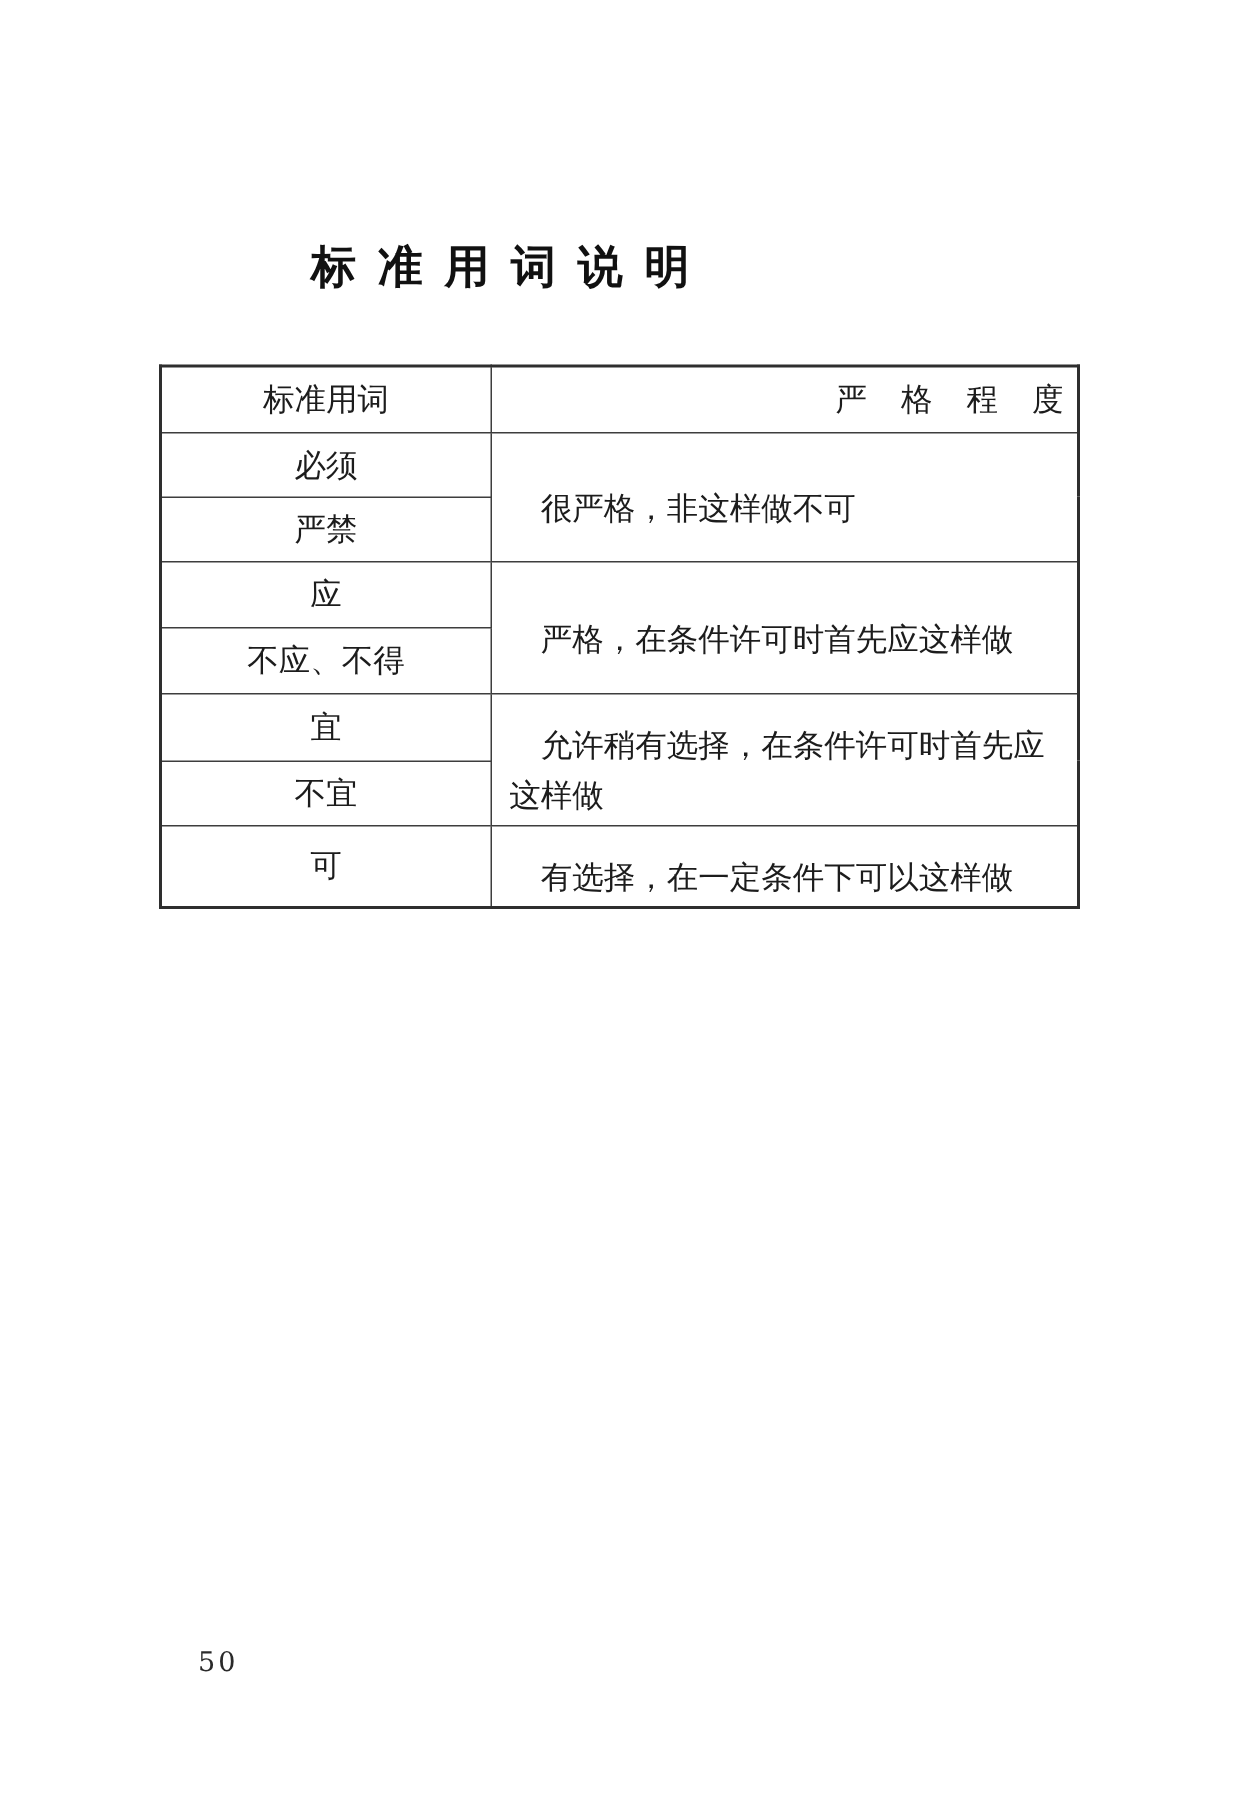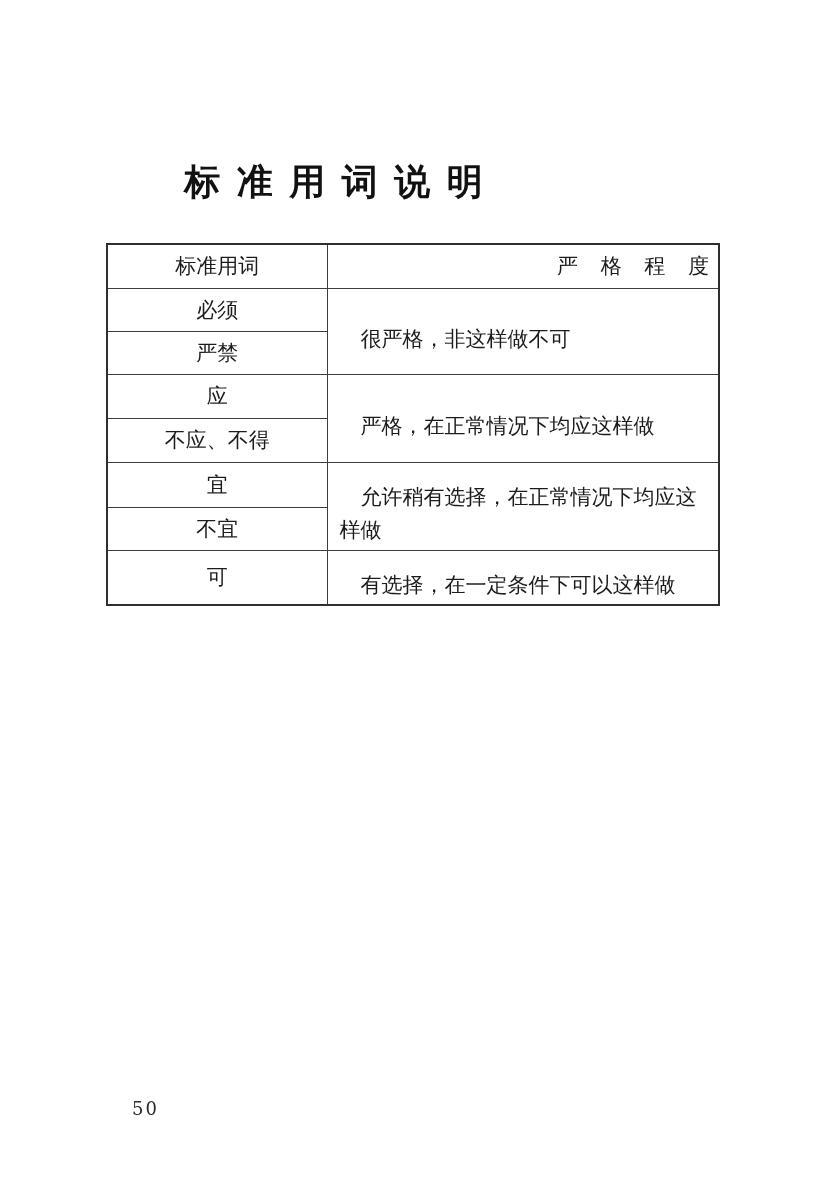--- a/index.html
+++ b/index.html
@@ -16,21 +16,21 @@
     overflow: hidden;
   }
   .doc-title {
     position: absolute;
     top: 158px;
     left: 0;
     width: 669px;
     text-align: center;
     font-family: "DejaVu Sans", "Liberation Sans", sans-serif;
     font-weight: bold;
-    font-size: 36px;
+    font-size: 30px;
     letter-spacing: 2px;
     color: #111111;
     white-space: nowrap;
   }
   table.wording-table {
     position: absolute;
     left: 106px;
     top: 243px;
     width: 612px;
     border-collapse: collapse;
@@ -101,29 +101,29 @@
     <tr class="h43">
       <td class="term">必须</td>
       <td class="meaning" rowspan="2">很严格，非这样做不可</td>
     </tr>
     <tr class="h43">
       <td class="term">严禁</td>
     </tr>
 
     <tr class="h44">
       <td class="term">应</td>
-      <td class="meaning" rowspan="2">严格，在正常情况下均应这样做</td>
+      <td class="meaning" rowspan="2">严格，在条件许可时首先应这样做</td>
     </tr>
     <tr class="h44">
       <td class="term">不应、不得</td>
     </tr>
 
     <tr class="h45">
       <td class="term">宜</td>
-      <td class="meaning" rowspan="2">允许稍有选择，在正常情况下均应这样做</td>
+      <td class="meaning" rowspan="2">允许稍有选择，在条件许可时首先应这样做</td>
     </tr>
     <tr class="h43">
       <td class="term">不宜</td>
     </tr>
 
     <tr class="h44">
       <td class="term">可</td>
       <td class="meaning">有选择，在一定条件下可以这样做</td>
     </tr>
   </tbody>

